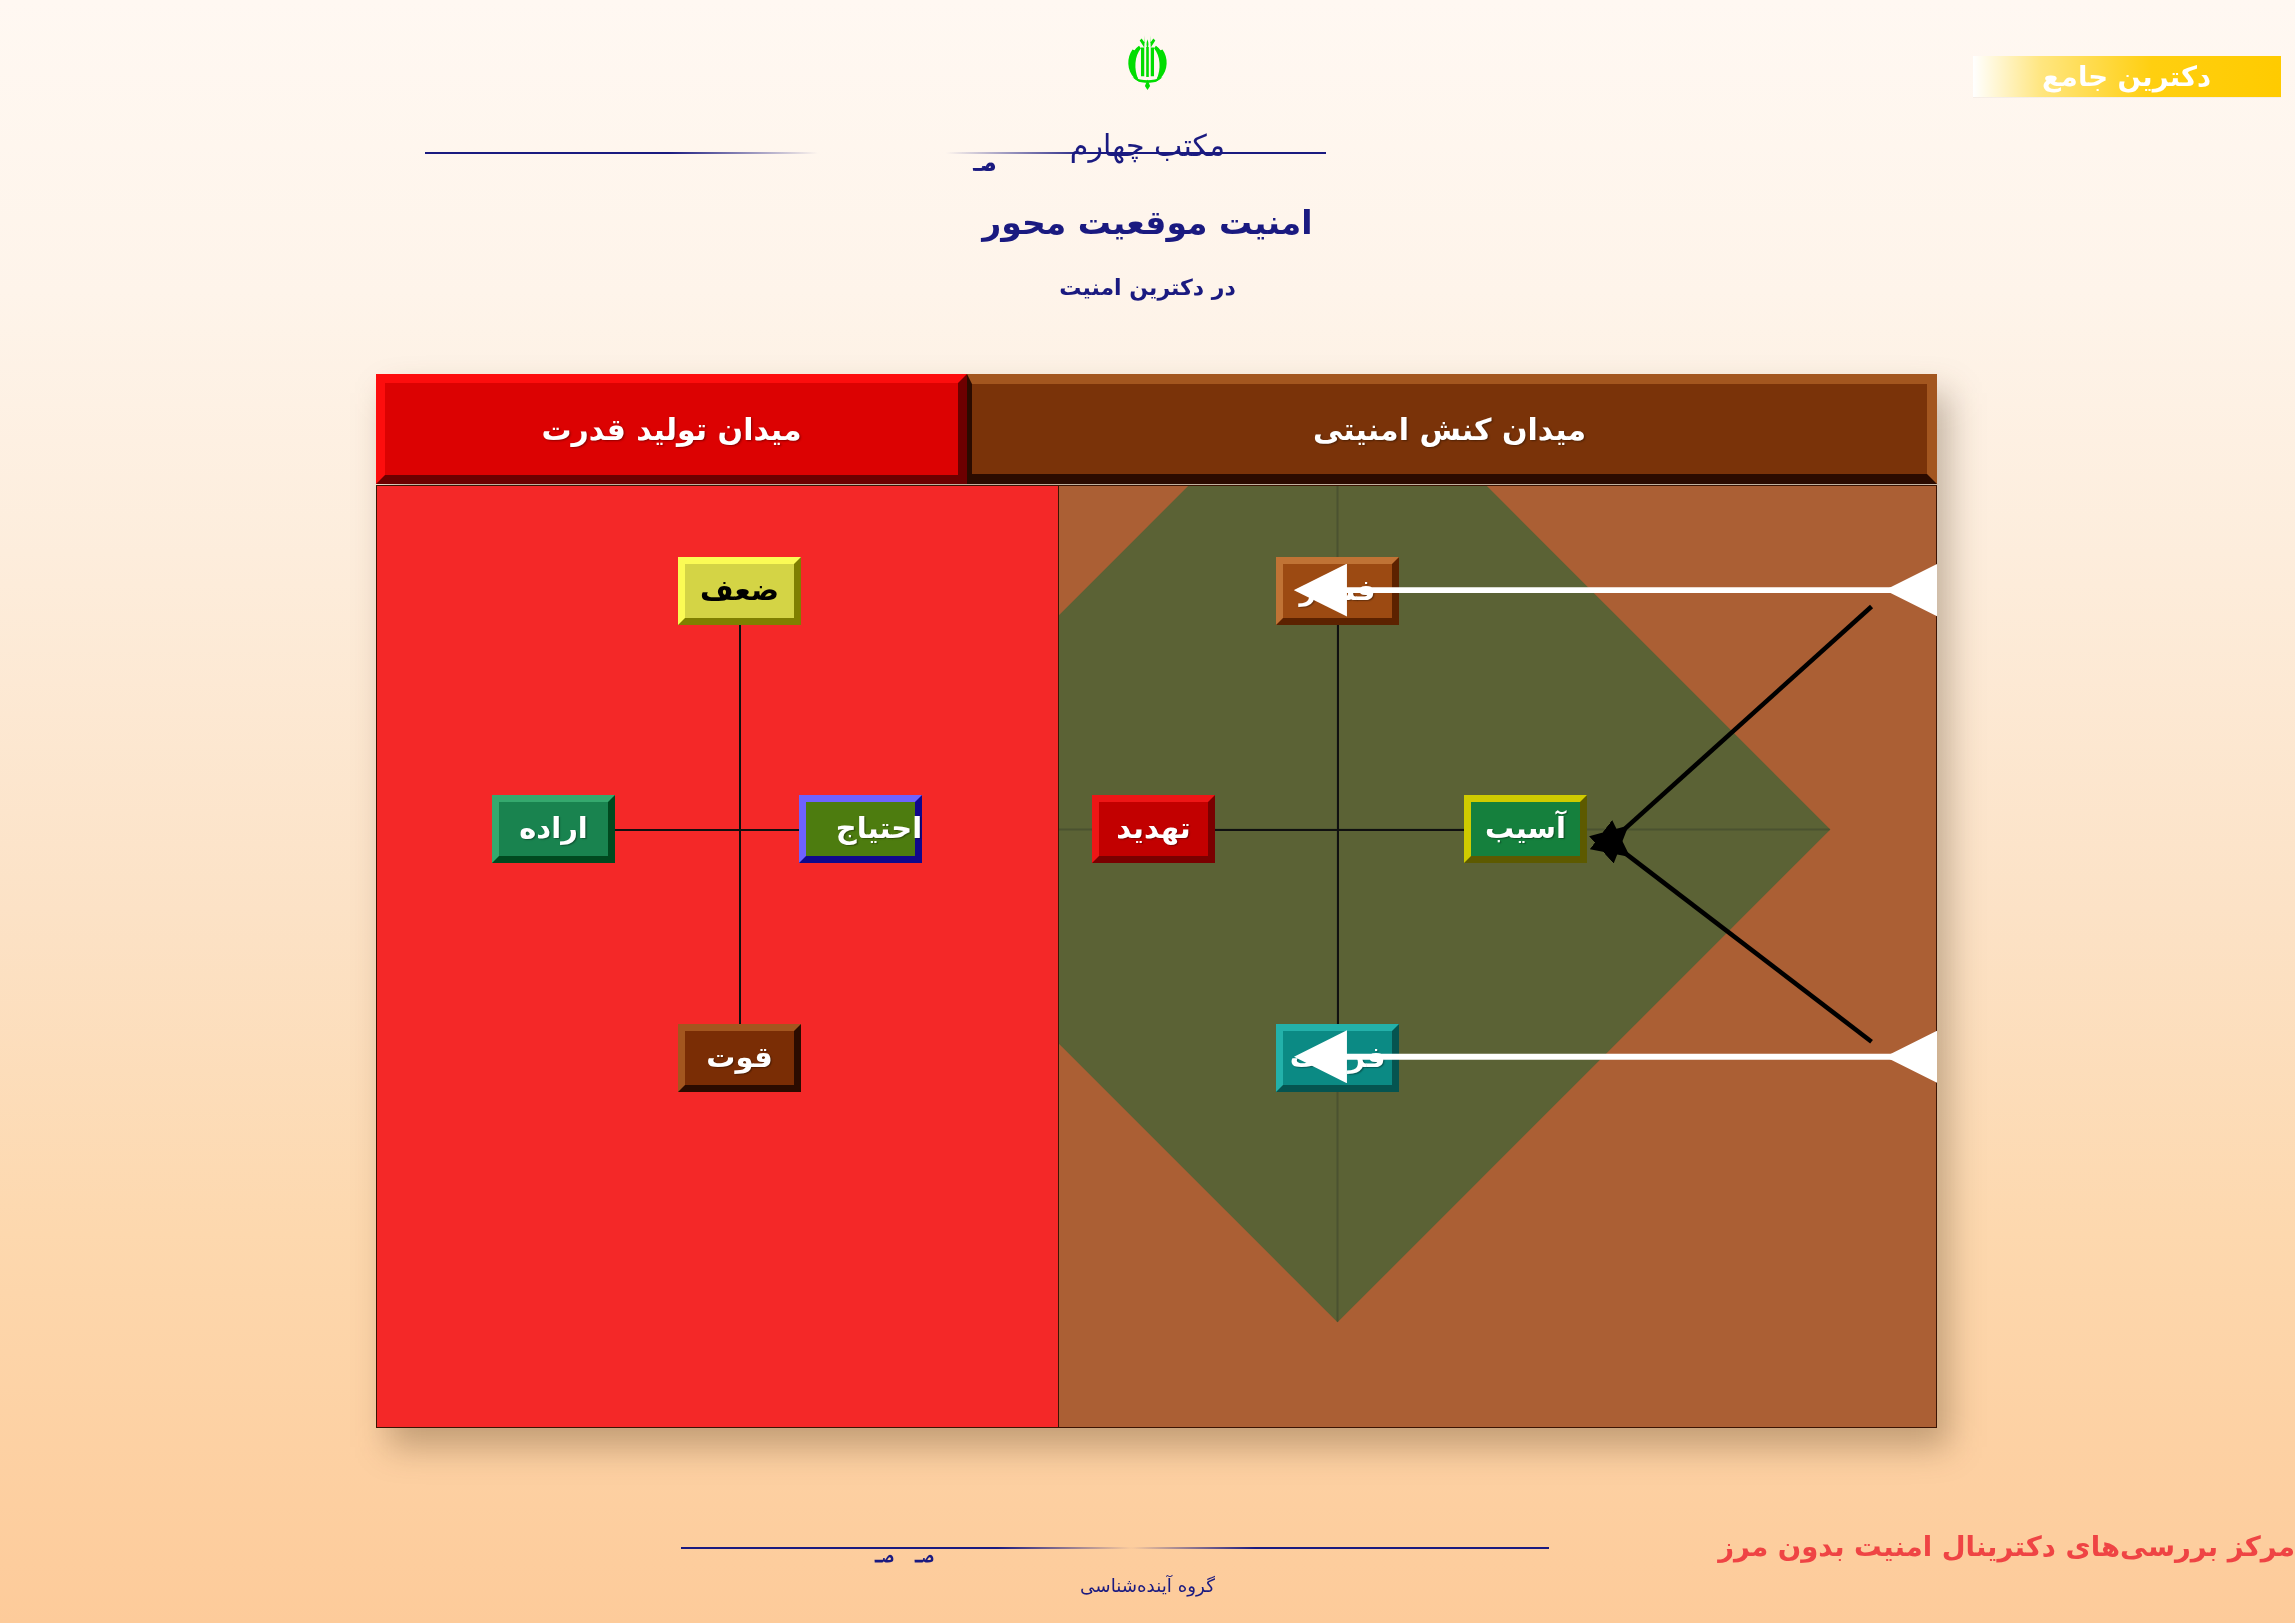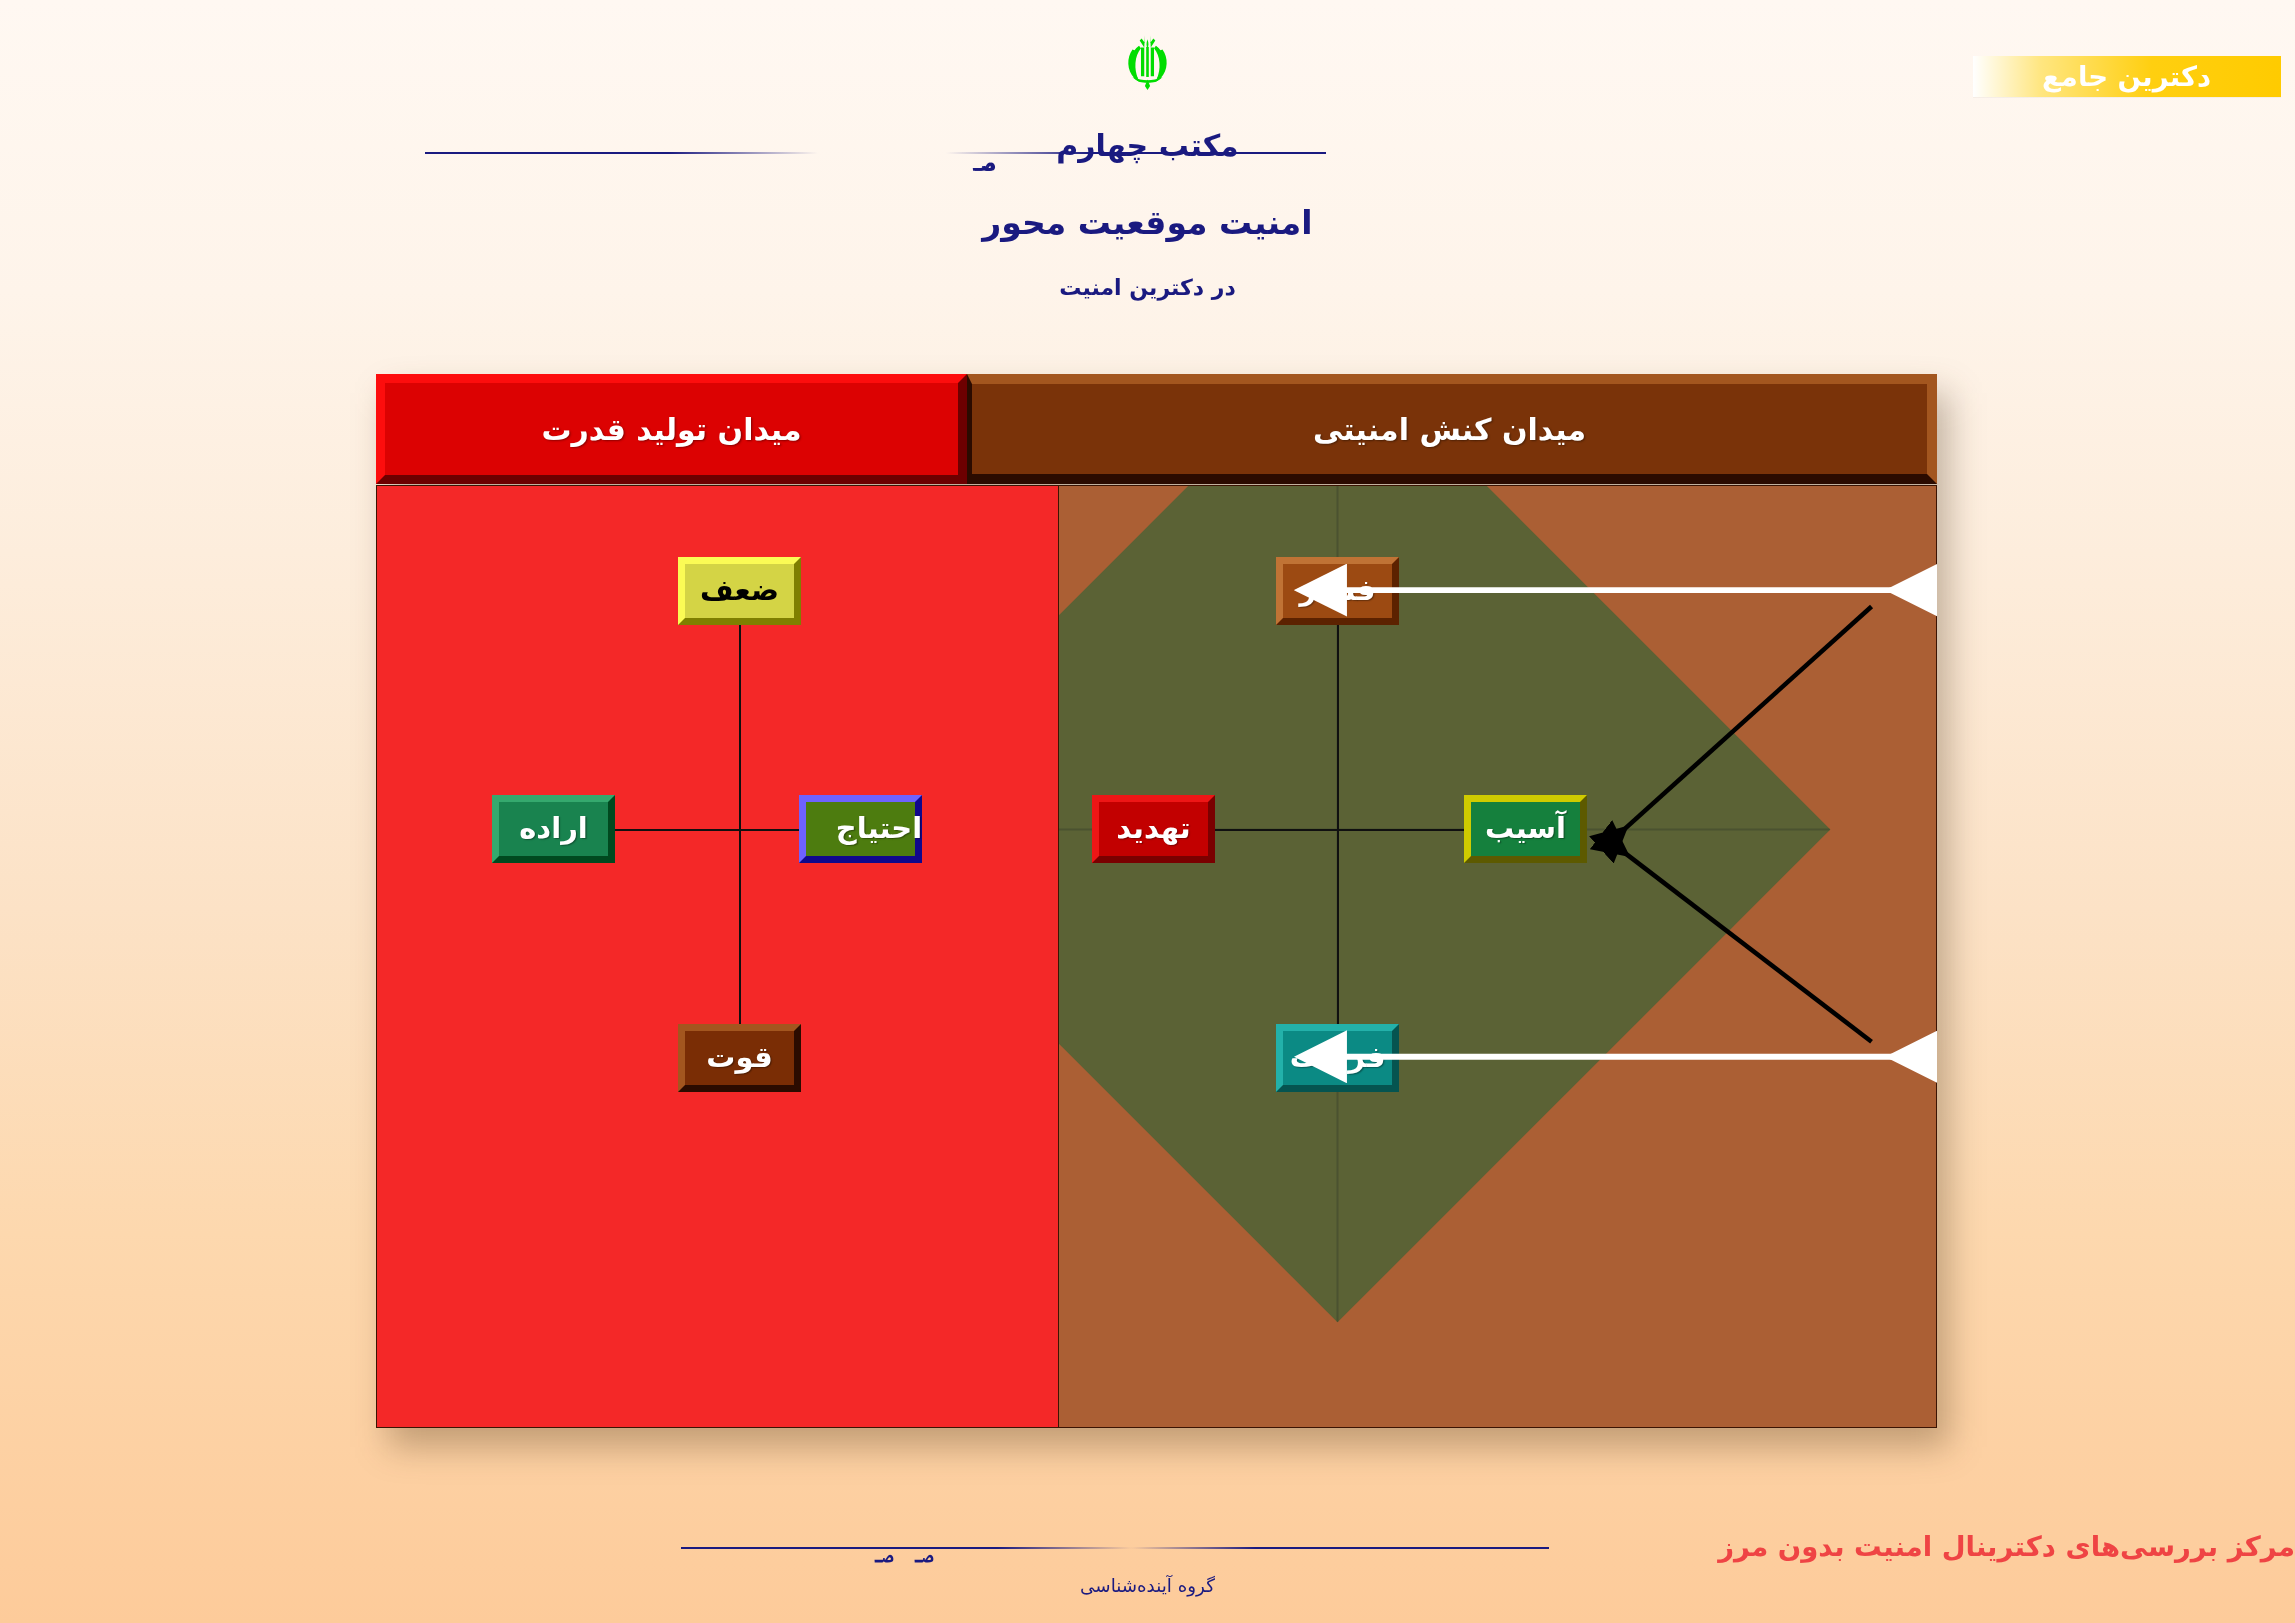--- a/index.html
+++ b/index.html
@@ -79,21 +79,21 @@
   .swirl-r { right: 1301px; }
   .swirl-l { left: 974px; }
 
   .chapter-title {
     position: absolute;
     top: 128px;
     left: 0; right: 0;
     text-align: center;
     color: #1a1a80;
     font-size: 30px;
-    font-weight: bold;
+    font-weight: normal;
   }
   .main-title {
     position: absolute;
     top: 203px;
     left: 0; right: 0;
     text-align: center;
     color: #1a1a80;
     font-size: 33px;
     font-weight: bold;
   }

